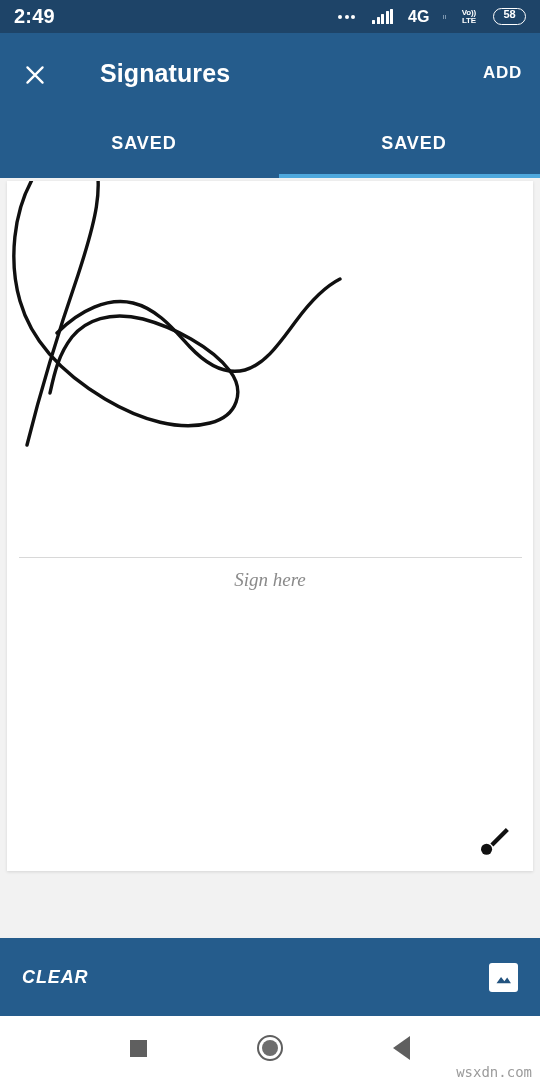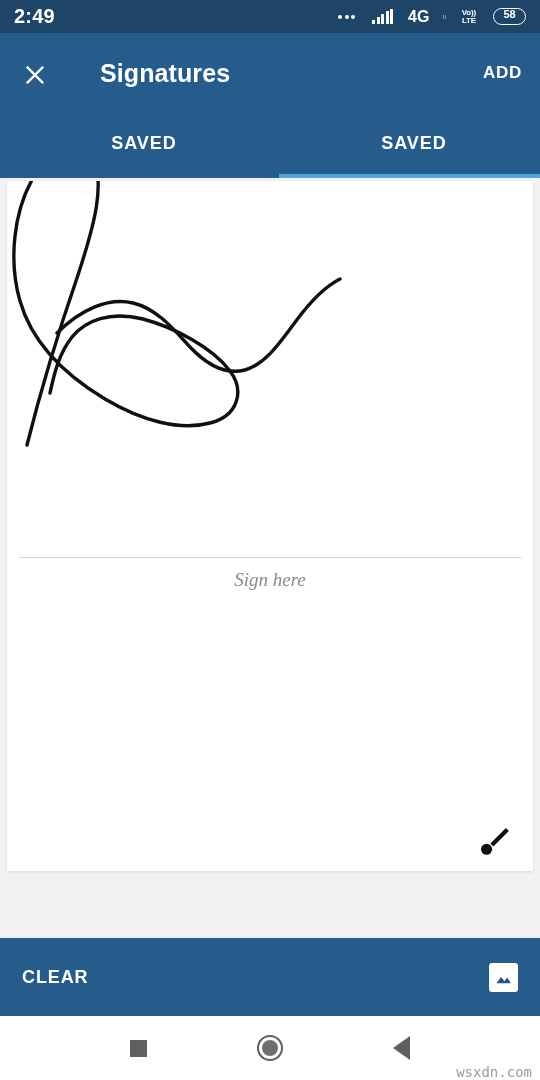--- a/index.html
+++ b/index.html
@@ -256,20 +256,21 @@
     top: 938px;
     left: 0;
     width: 540px;
     height: 78px;
     background: #255c8c;
     display: flex;
     align-items: center;
     justify-content: space-between;
     padding: 0 22px;
     box-sizing: border-box;
+    font-style: italic;
   }
   .clear-btn {
     color: #ffffff;
     font-size: 18px;
     font-weight: bold;
     letter-spacing: 0.9px;
     cursor: pointer;
   }
   .image-btn {
     width: 29px;

